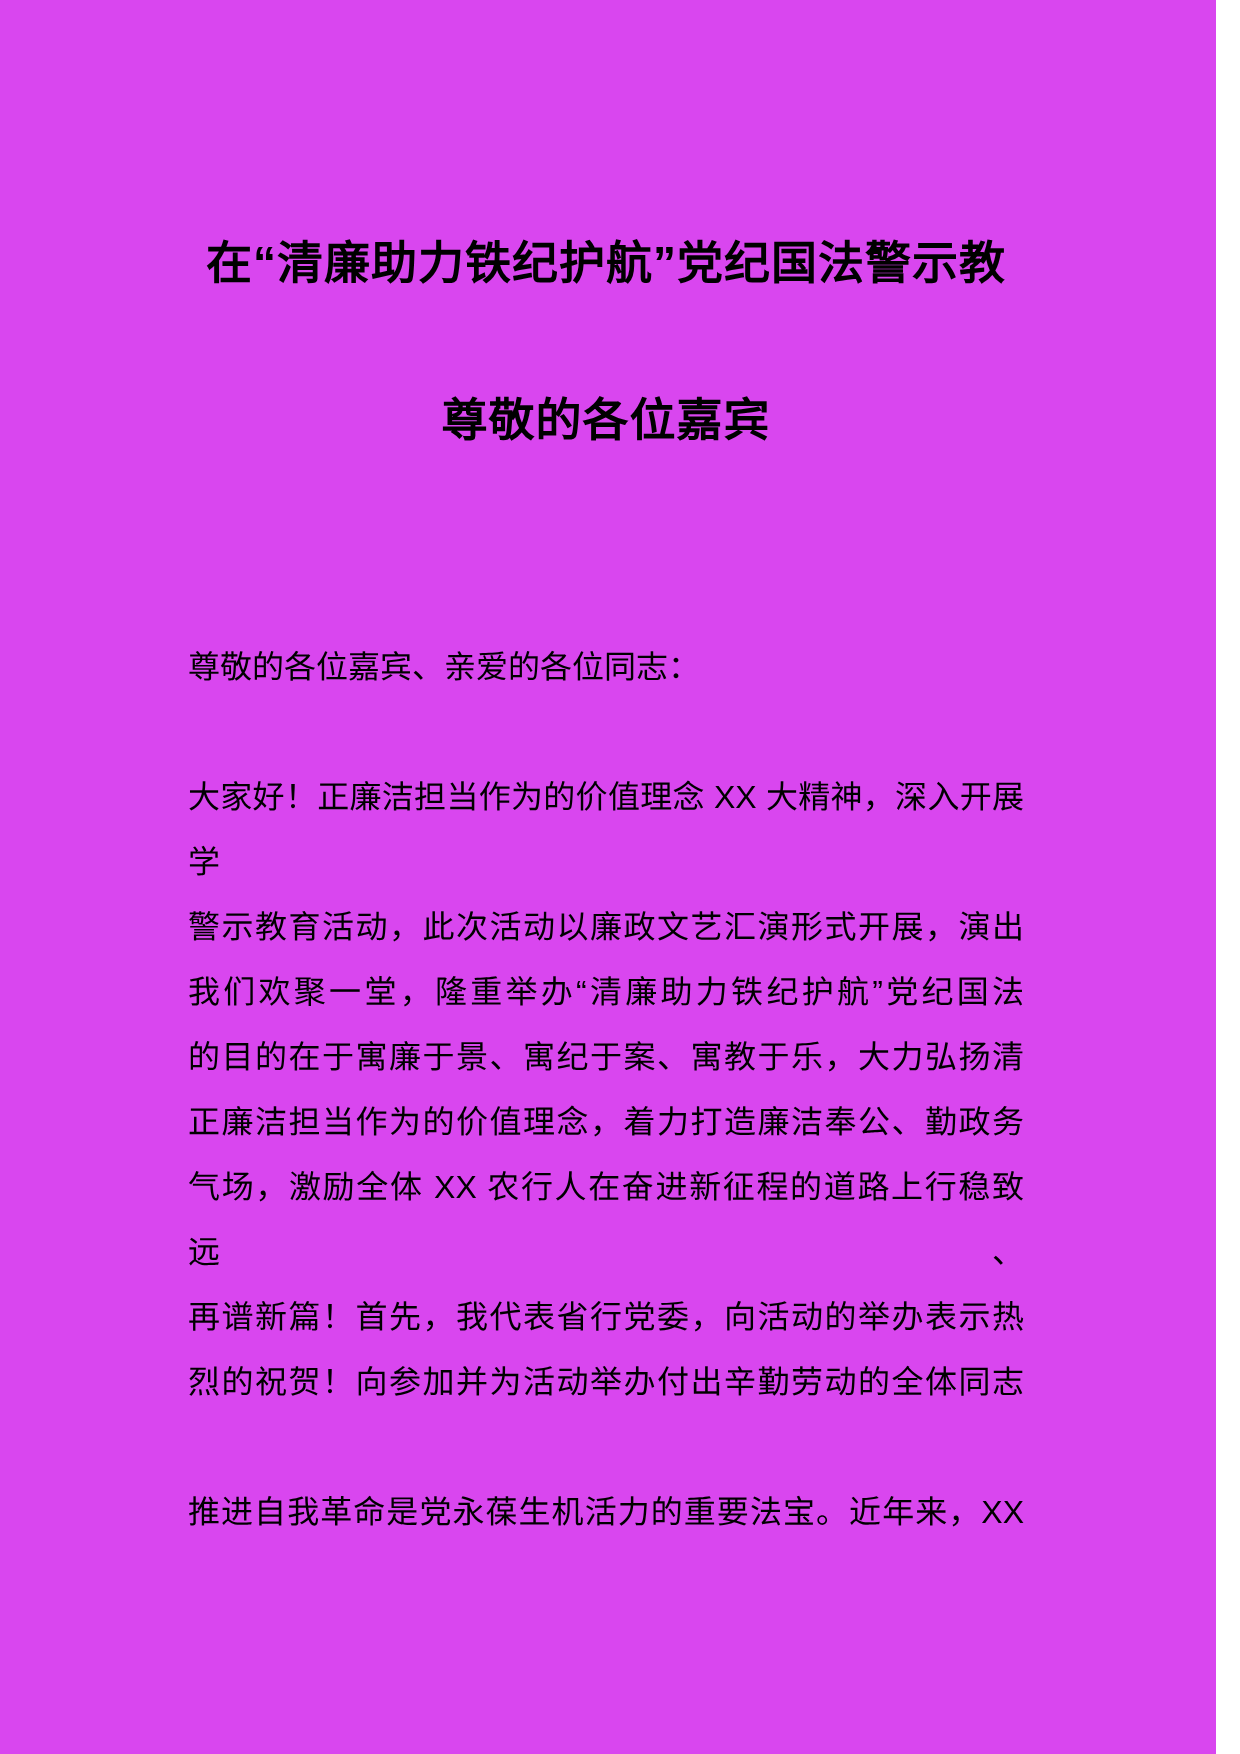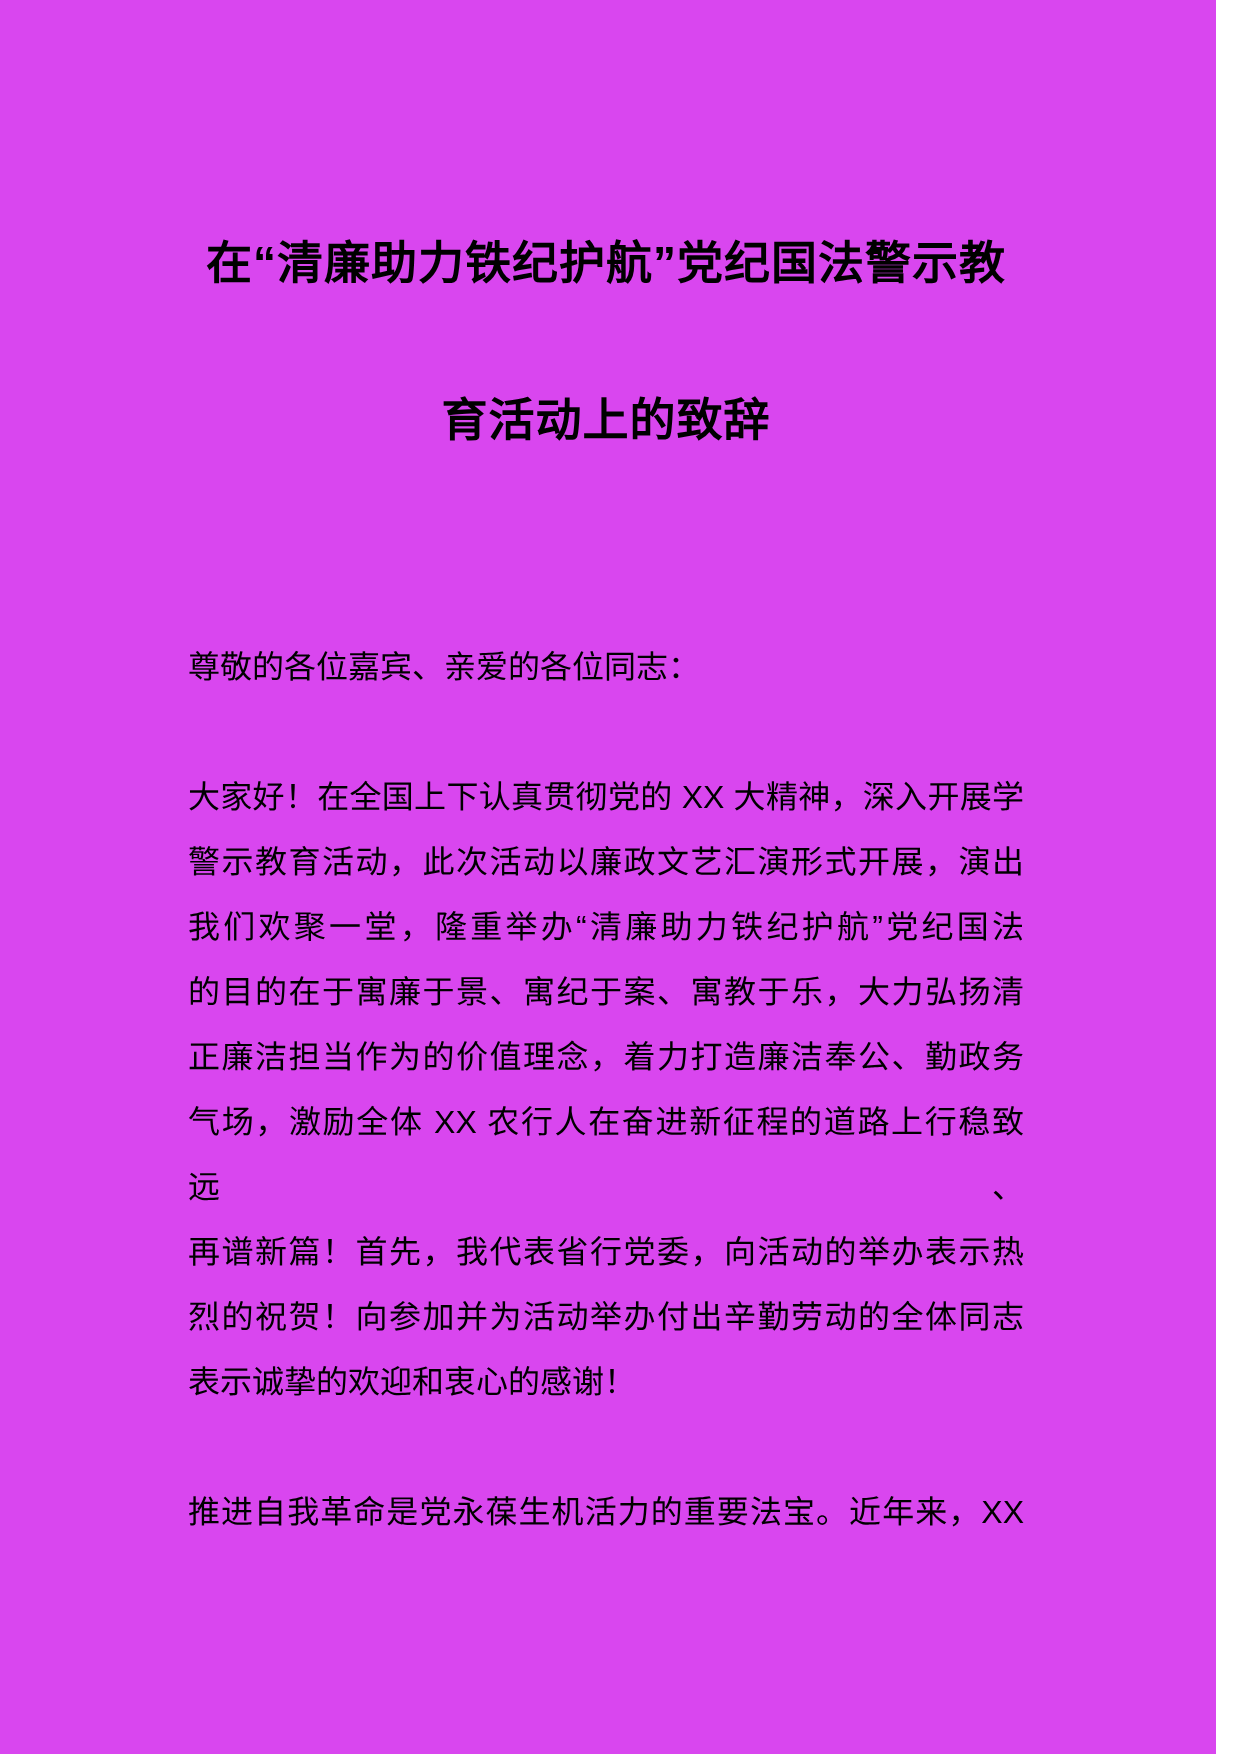--- a/index.html
+++ b/index.html
@@ -51,34 +51,33 @@
     text-align-last: left;
   }
 </style>
 </head>
 <body>
 
 <div class="page">
 
   <h1 class="doc-title">
     <span class="title-line">在“清廉助力铁纪护航”党纪国法警示教</span>
-    <span class="title-line">育活动上的致辞</span>
+    <span class="title-line">尊敬的各位嘉宾</span>
   </h1>
 
   <div class="greeting">尊敬的各位嘉宾、亲爱的各位同志：</div>
 
   <div class="para">
-      <div class="bline">大家好！在全国上下认真贯彻党的 XX 大精神，深入开展学</div>
+      <div class="bline">大家好！正廉洁担当作为的价值理念 XX 大精神，深入开展学</div>
       <div class="bline">警示教育活动，此次活动以廉政文艺汇演形式开展，演出</div>
       <div class="bline">我们欢聚一堂，隆重举办“清廉助力铁纪护航”党纪国法</div>
       <div class="bline">的目的在于寓廉于景、寓纪于案、寓教于乐，大力弘扬清</div>
       <div class="bline">正廉洁担当作为的价值理念，着力打造廉洁奉公、勤政务</div>
       <div class="bline">气场，激励全体 XX 农行人在奋进新征程的道路上行稳致远、</div>
       <div class="bline">再谱新篇！首先，我代表省行党委，向活动的举办表示热</div>
       <div class="bline">烈的祝贺！向参加并为活动举办付出辛勤劳动的全体同志</div>
-      <div class="bline last-left">表示诚挚的欢迎和衷心的感谢！</div>
     </div>
 
   <div class="para">
       <div class="bline">推进自我革命是党永葆生机活力的重要法宝。近年来，XX</div>
     </div>
 
 </div>
 
 </body></html>

